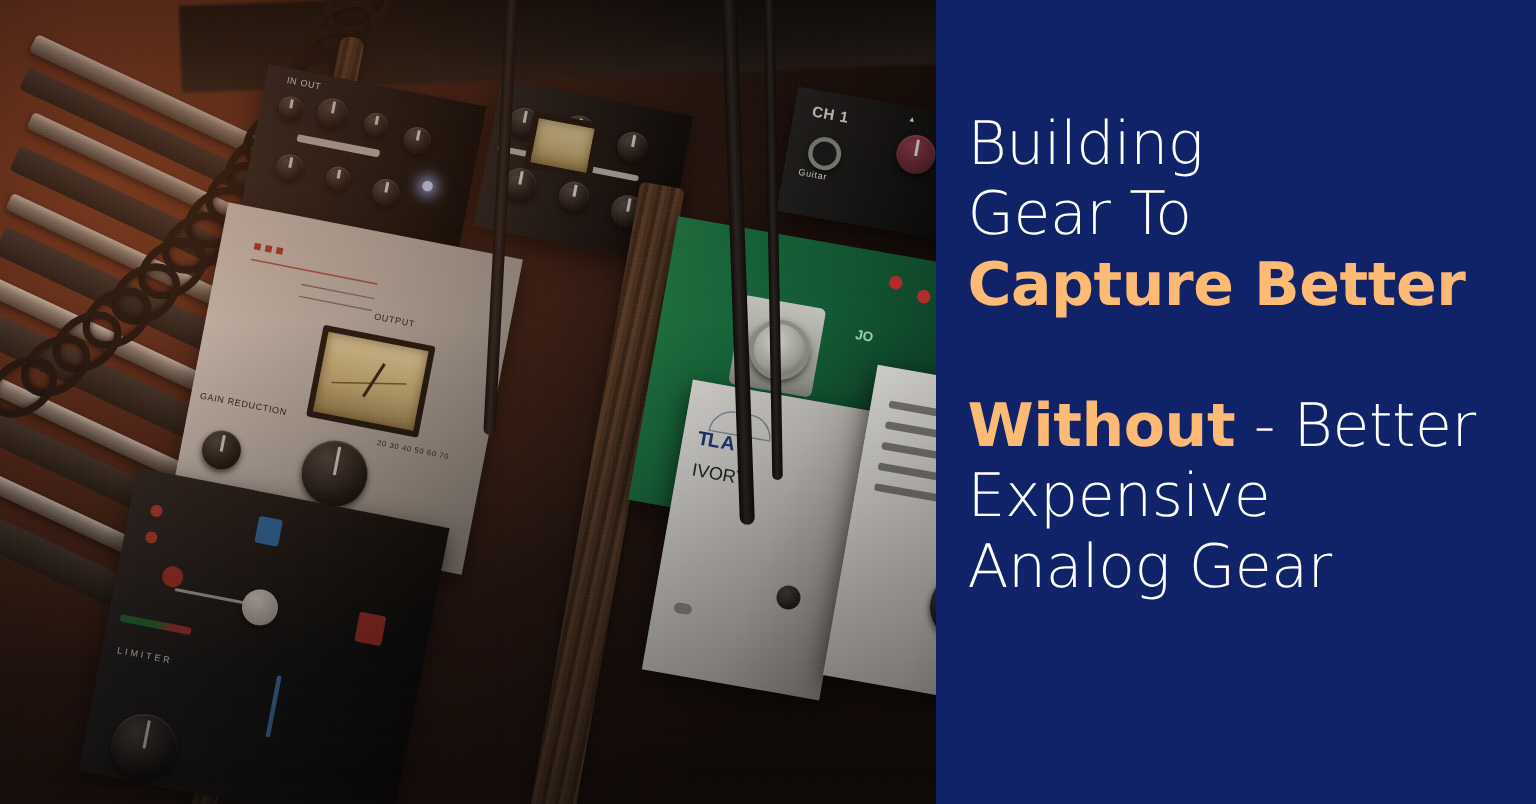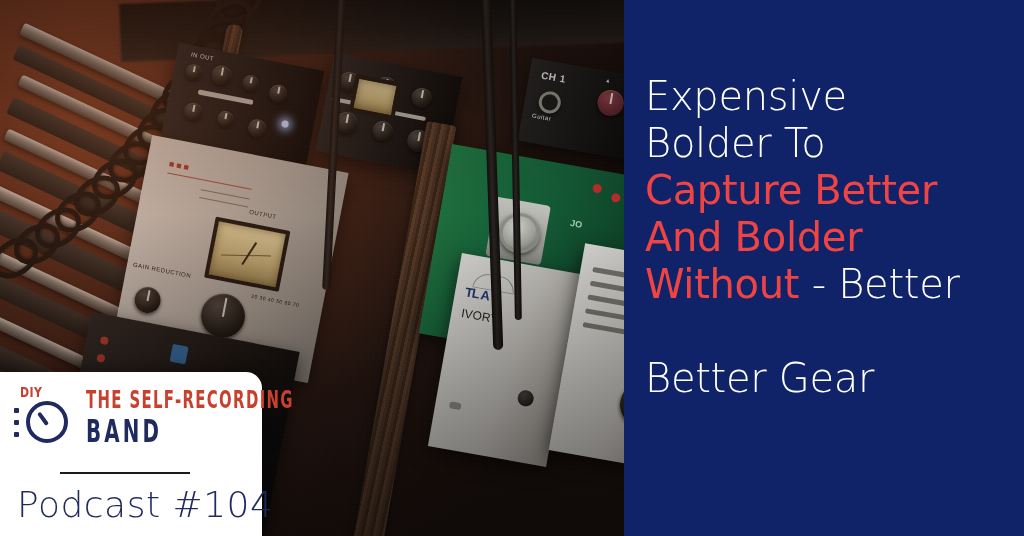--- a/index.html
+++ b/index.html
@@ -143,22 +143,22 @@
     left: 21px; top: 26px;
     width: 372px;
     color: #ffffff;
     font-family: "DejaVu Sans", sans-serif;
     font-weight: 300;
     font-size: 40px;
     line-height: 47px;
     letter-spacing: -0.3px;
   }
   #title .hl {
-    color: #ef4444;
-    font-weight: 400;
+    color: #fdba74;
+    font-weight: 700;
   }
 
   
   #card {
     position: absolute;
     left: 0; top: 372px;
     width: 262px; height: 164px;
     background: #ffffff;
     border-top-right-radius: 16px;
     box-shadow: 0 -3px 14px rgba(0,0,0,.35);
@@ -375,38 +375,17 @@
 
     <div class="cable" style="left:330px; top:-10px; width:8px;  height:300px; transform:rotate(3deg); border-radius:6px;"></div>
     <div class="cable" style="left:487px; top:-10px; width:10px; height:360px; transform:rotate(-2deg); border-radius:6px;"></div>
     <div class="cable" style="left:512px; top:-10px; width:7px;  height:330px; transform:rotate(-1deg); border-radius:6px;"></div>
 
     <div class="grade"></div>
     <div class="grain"></div>
   </div>
 
   <div id="navy">
-    <div id="title"><br><span>Expensive</span><br><span>Bolder To</span><br><span class="hl">Capture Better</span><br><span class="hl">And Bolder</span><br><span class="hl">Without</span><span> - Better</span><br><br><span>Better Gear</span></div>
+    <div id="title"><br><span>Building</span><br><span>Gear To</span><br><span class="hl">Capture Better</span><br><br><span class="hl">Without</span><span> - Better</span><br><span>Expensive</span><br><span>Analog Gear</span></div>
   </div>
 
-  <div id="card">
-    <div id="logoRow">
-      <div id="diy">DIY</div>
-
-      <div id="knobMark">
-        <div class="ring"></div>
-        <div class="pointer"></div>
-        <div class="dots">
-            <i></i>
-            <i></i>
-            <i></i>
-          </div>
-      </div>
-
-      <div id="brandTop">THE SELF-RECORDING</div>
-      <div id="brandBot">BAND</div>
-    </div>
-
-    <div id="divider"></div>
-    <div id="podcastNo">Podcast #104</div>
-  </div>
 
 </div>
 
 </body></html>

